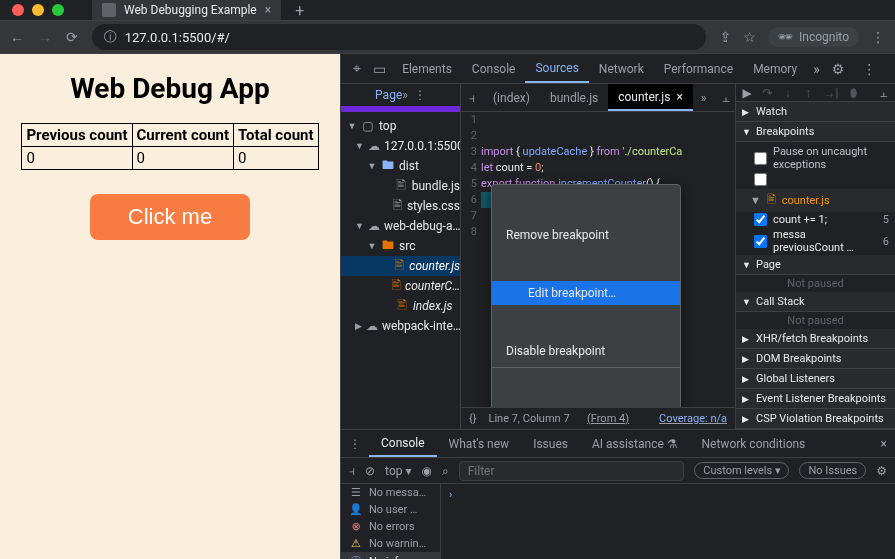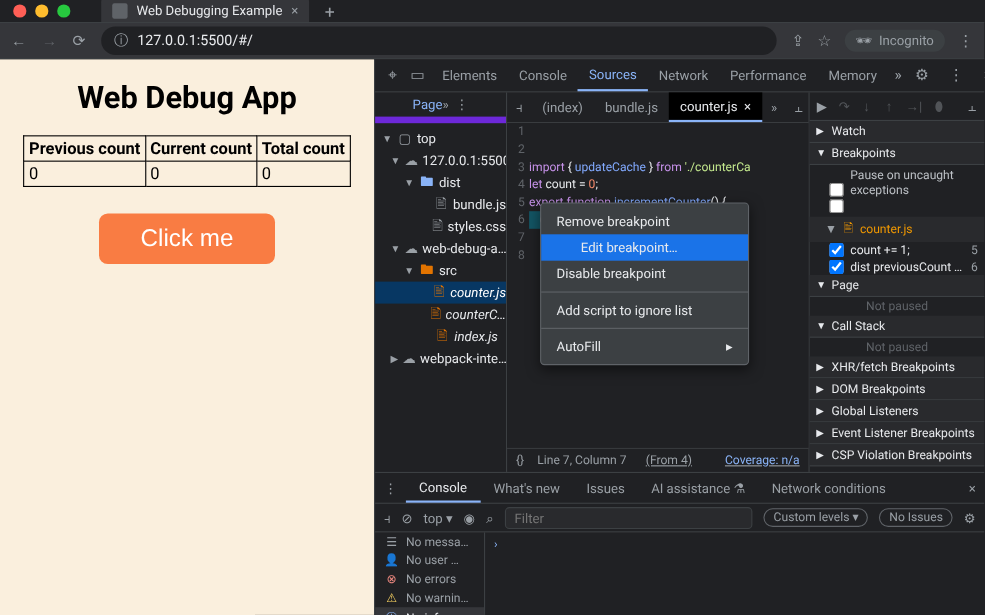--- a/index.html
+++ b/index.html
@@ -74,30 +74,30 @@
   .codelines .fn { color:#82aaff; }
   .codelines .str { color:#c3e88d; }
   .codelines .num { color:#f78c6c; }
   .bp-line { background:#135564; display:inline-block; padding:0 4px; color:#e8eaed;}
   .statusbar { height:22px; border-top:1px solid #3c4043; display:flex; align-items:center; font-size:11px; color:#9aa0a6; padding:0 8px; gap:12px;}
   .statusbar .right { margin-left:auto; display:flex; gap:30px;text-decoration:underline;}
   .cov { color:#8ab4f8; }
   
   
   .ctx-menu { position:absolute; left:30px; top:72px; background:#3c4043; border:1px solid #5f6368; border-radius:4px; font-size:12px; box-shadow:0 4px 12px rgba(0,0,0,.5); width:190px; z-index:10; padding:4px 0;}
-  .ctx-menu .item { padding:4px 14px; color:#e8eaed; display:flex; justify-content:space-between;}
+  .ctx-menu .item { padding:4px 14px; color:#e8eaed; display:flex; justify-content:space-between;margin-top:34px;}
   .ctx-menu .item.hl { background:#1a73e8;padding-left:36px; }
   .ctx-menu hr { border:none; border-top:1px solid #5f6368; margin:4px 0;}
   
   
   .src-right { width:160px; border-left:1px solid #3c4043; display:flex; flex-direction:column; font-size:11px; color:#e8eaed;}
   .pane-header { background:#292a2d; padding:3px 6px; display:flex; align-items:center; gap:4px; border-bottom:1px solid #3c4043;}
   .pane-header .arrow { font-size:9px; width:10px; }
   .pane-body { padding:2px 6px 2px 18px; color:#bdc1c6; }
-  .chk { display:flex; align-items:flex-end; gap:6px; padding:1px 0;}
+  .chk { display:flex; align-items:center; gap:6px; padding:1px 0;}
   .chk input { accent-color:#8ab4f8; }
   .bp-file { background:#292a2d; padding:2px 6px 2px 14px; display:flex; gap:6px; align-items:center; color:#f29900;}
   .bp-row { display:flex; align-items:center; gap:6px; padding:1px 6px 1px 18px;}
   .bp-row .num { margin-left:auto; color:#9aa0a6;}
   .notpaused { text-align:center; color:#5f6368; padding:2px 0;}
   
   
   .drawer { height:130px; border-top:1px solid #3c4043; display:flex; flex-direction:column;}
   .drawer-tabs { height:28px; display:flex; align-items:center; font-size:12px; color:#9aa0a6; padding:0 8px; gap: 0; border-bottom:1px solid #3c4043;}
   .drawer-tabs .dtab { padding:0 12px; height:100%; display:flex; align-items:center;}
@@ -346,21 +346,21 @@
             <span>🖹</span>
             <span>counter.js</span>
           </div>
         <div class="bp-row">
             <input type="checkbox" checked="" style="">
             <span style="overflow:hidden; text-overflow:ellipsis">count += 1;</span>
             <span class="num">5</span>
           </div>
         <div class="bp-row">
             <input type="checkbox" checked="" style="">
-            <span style="overflow:hidden; text-overflow:ellipsis">dist previousCount …</span>
+            <span style="overflow:hidden; text-overflow:ellipsis">messa previousCount …</span>
             <span class="num">6</span>
           </div>
         <div class="pane-header">
             <span class="arrow">▼</span>
             <span>Page</span>
           </div>
         <div class="notpaused">Not paused</div>
         <div class="pane-header">
             <span class="arrow">▼</span>
             <span>Call Stack</span>

